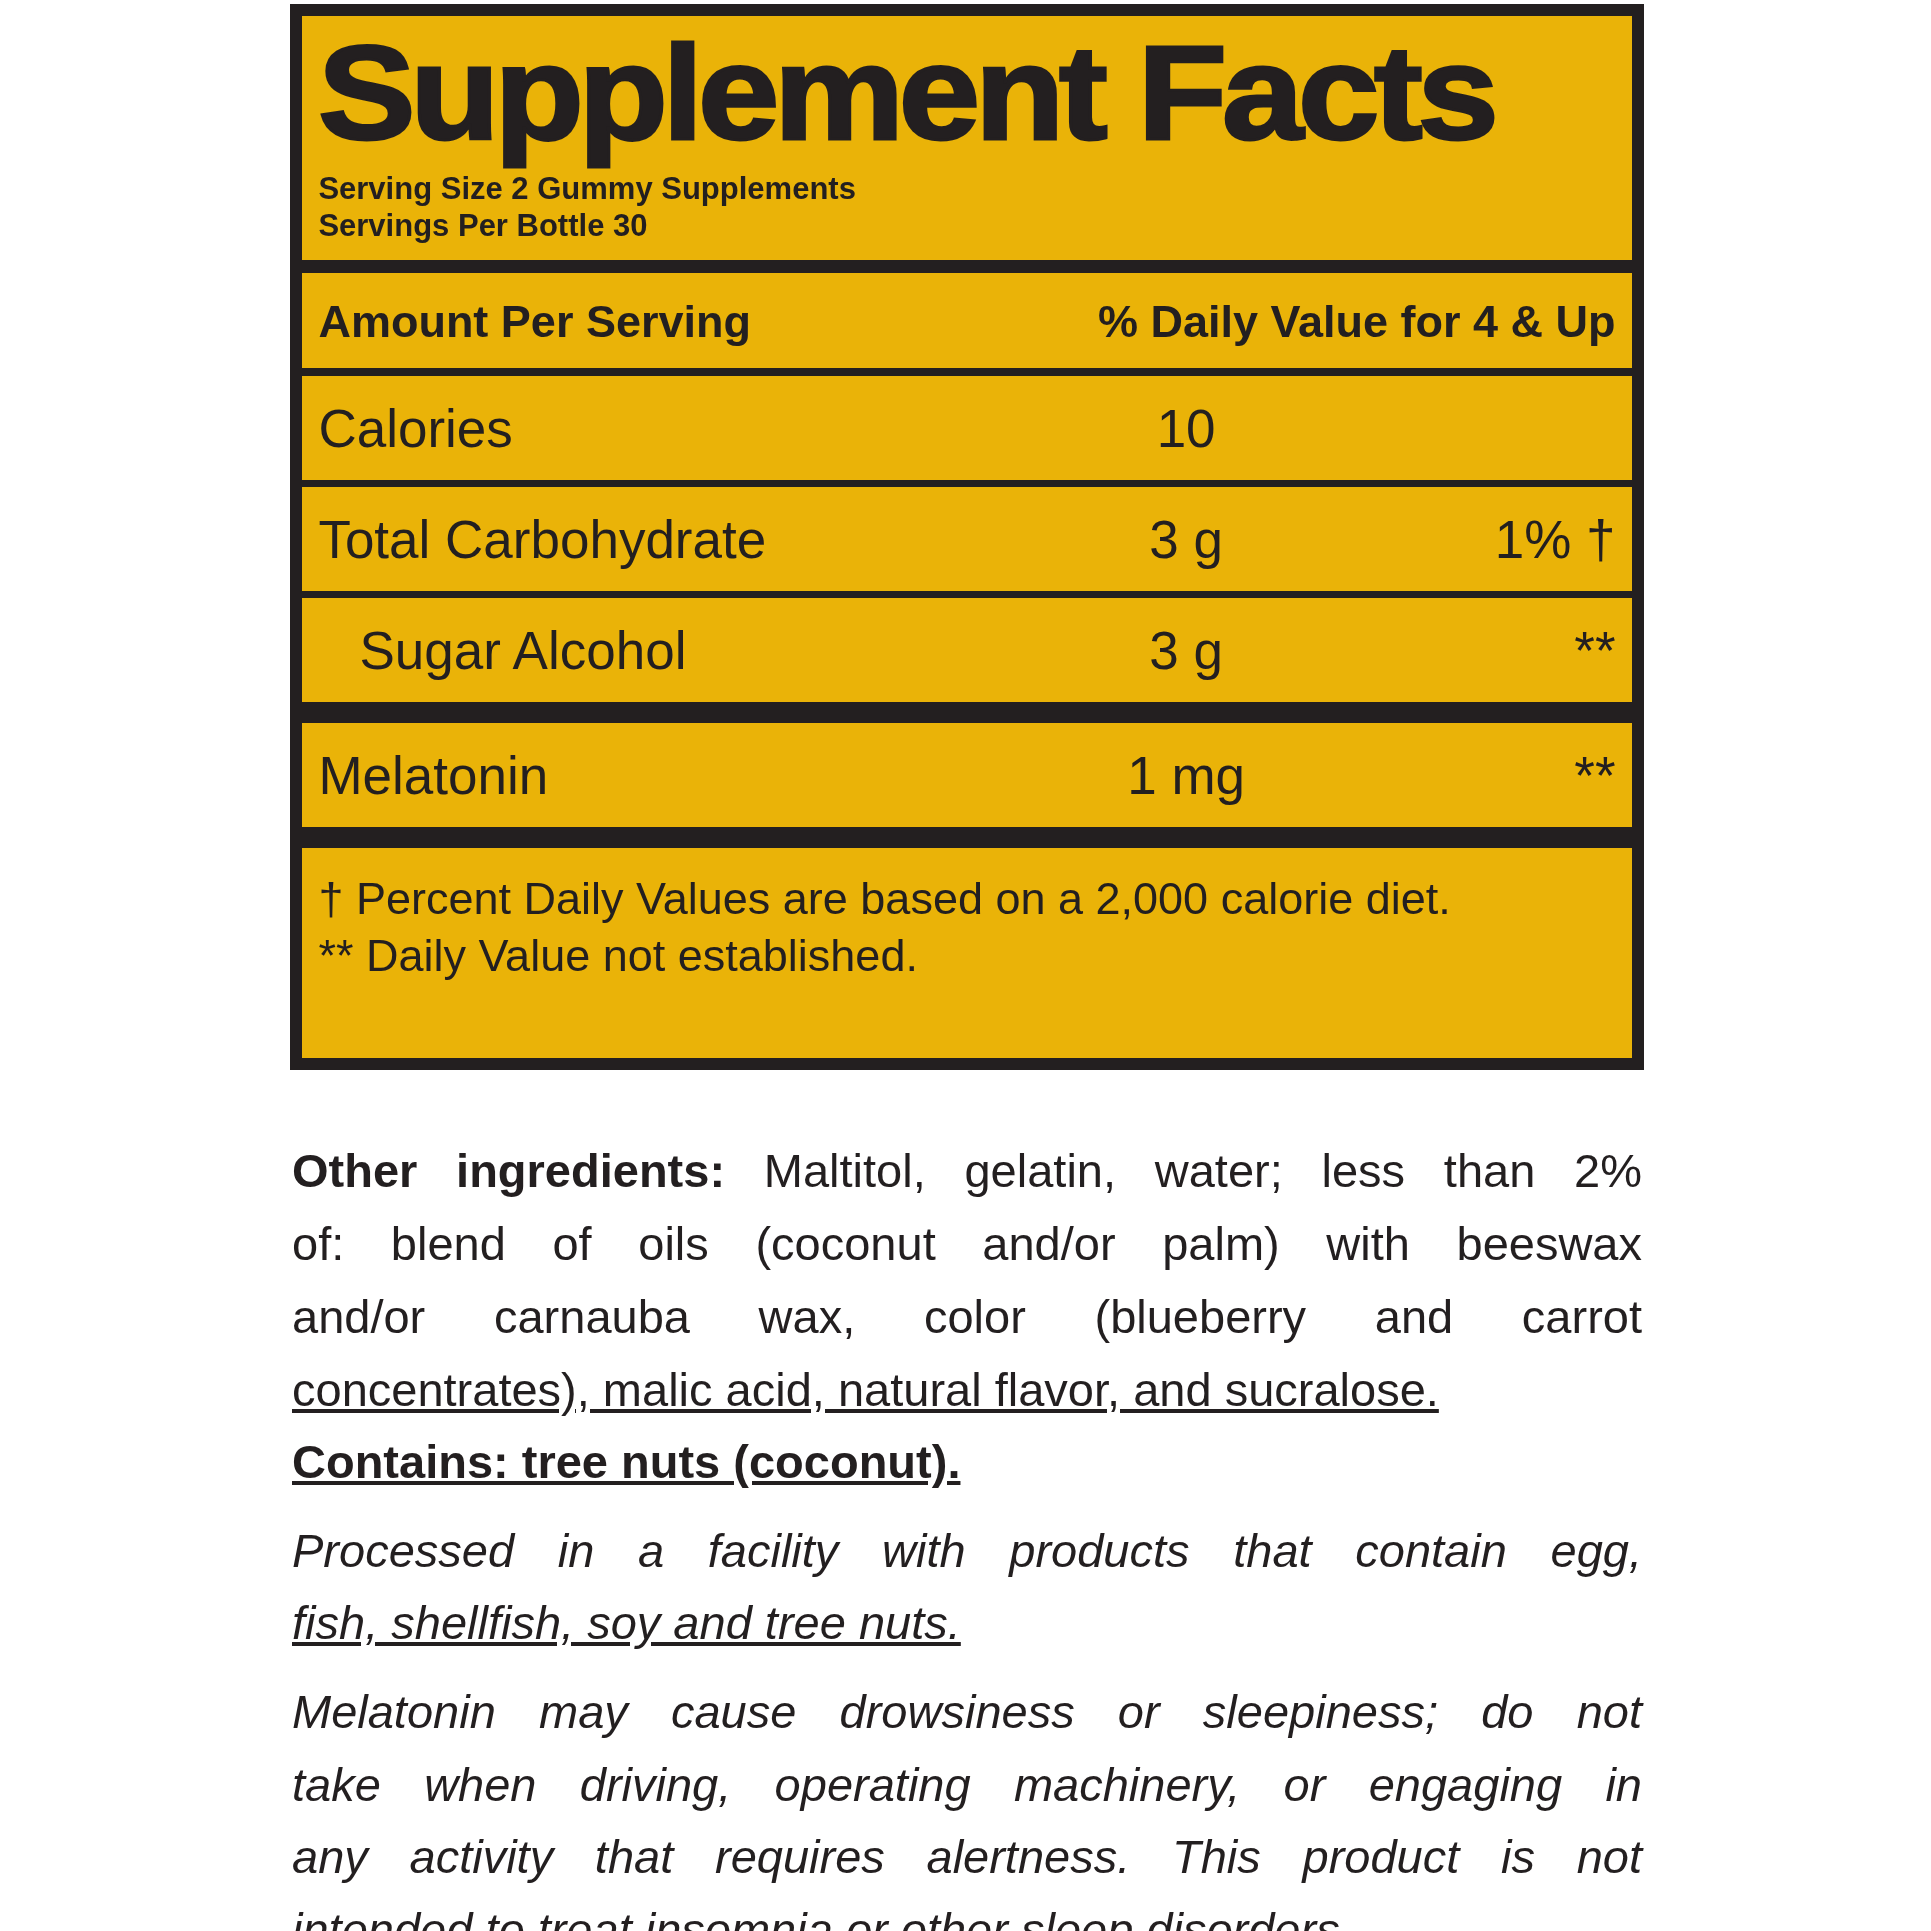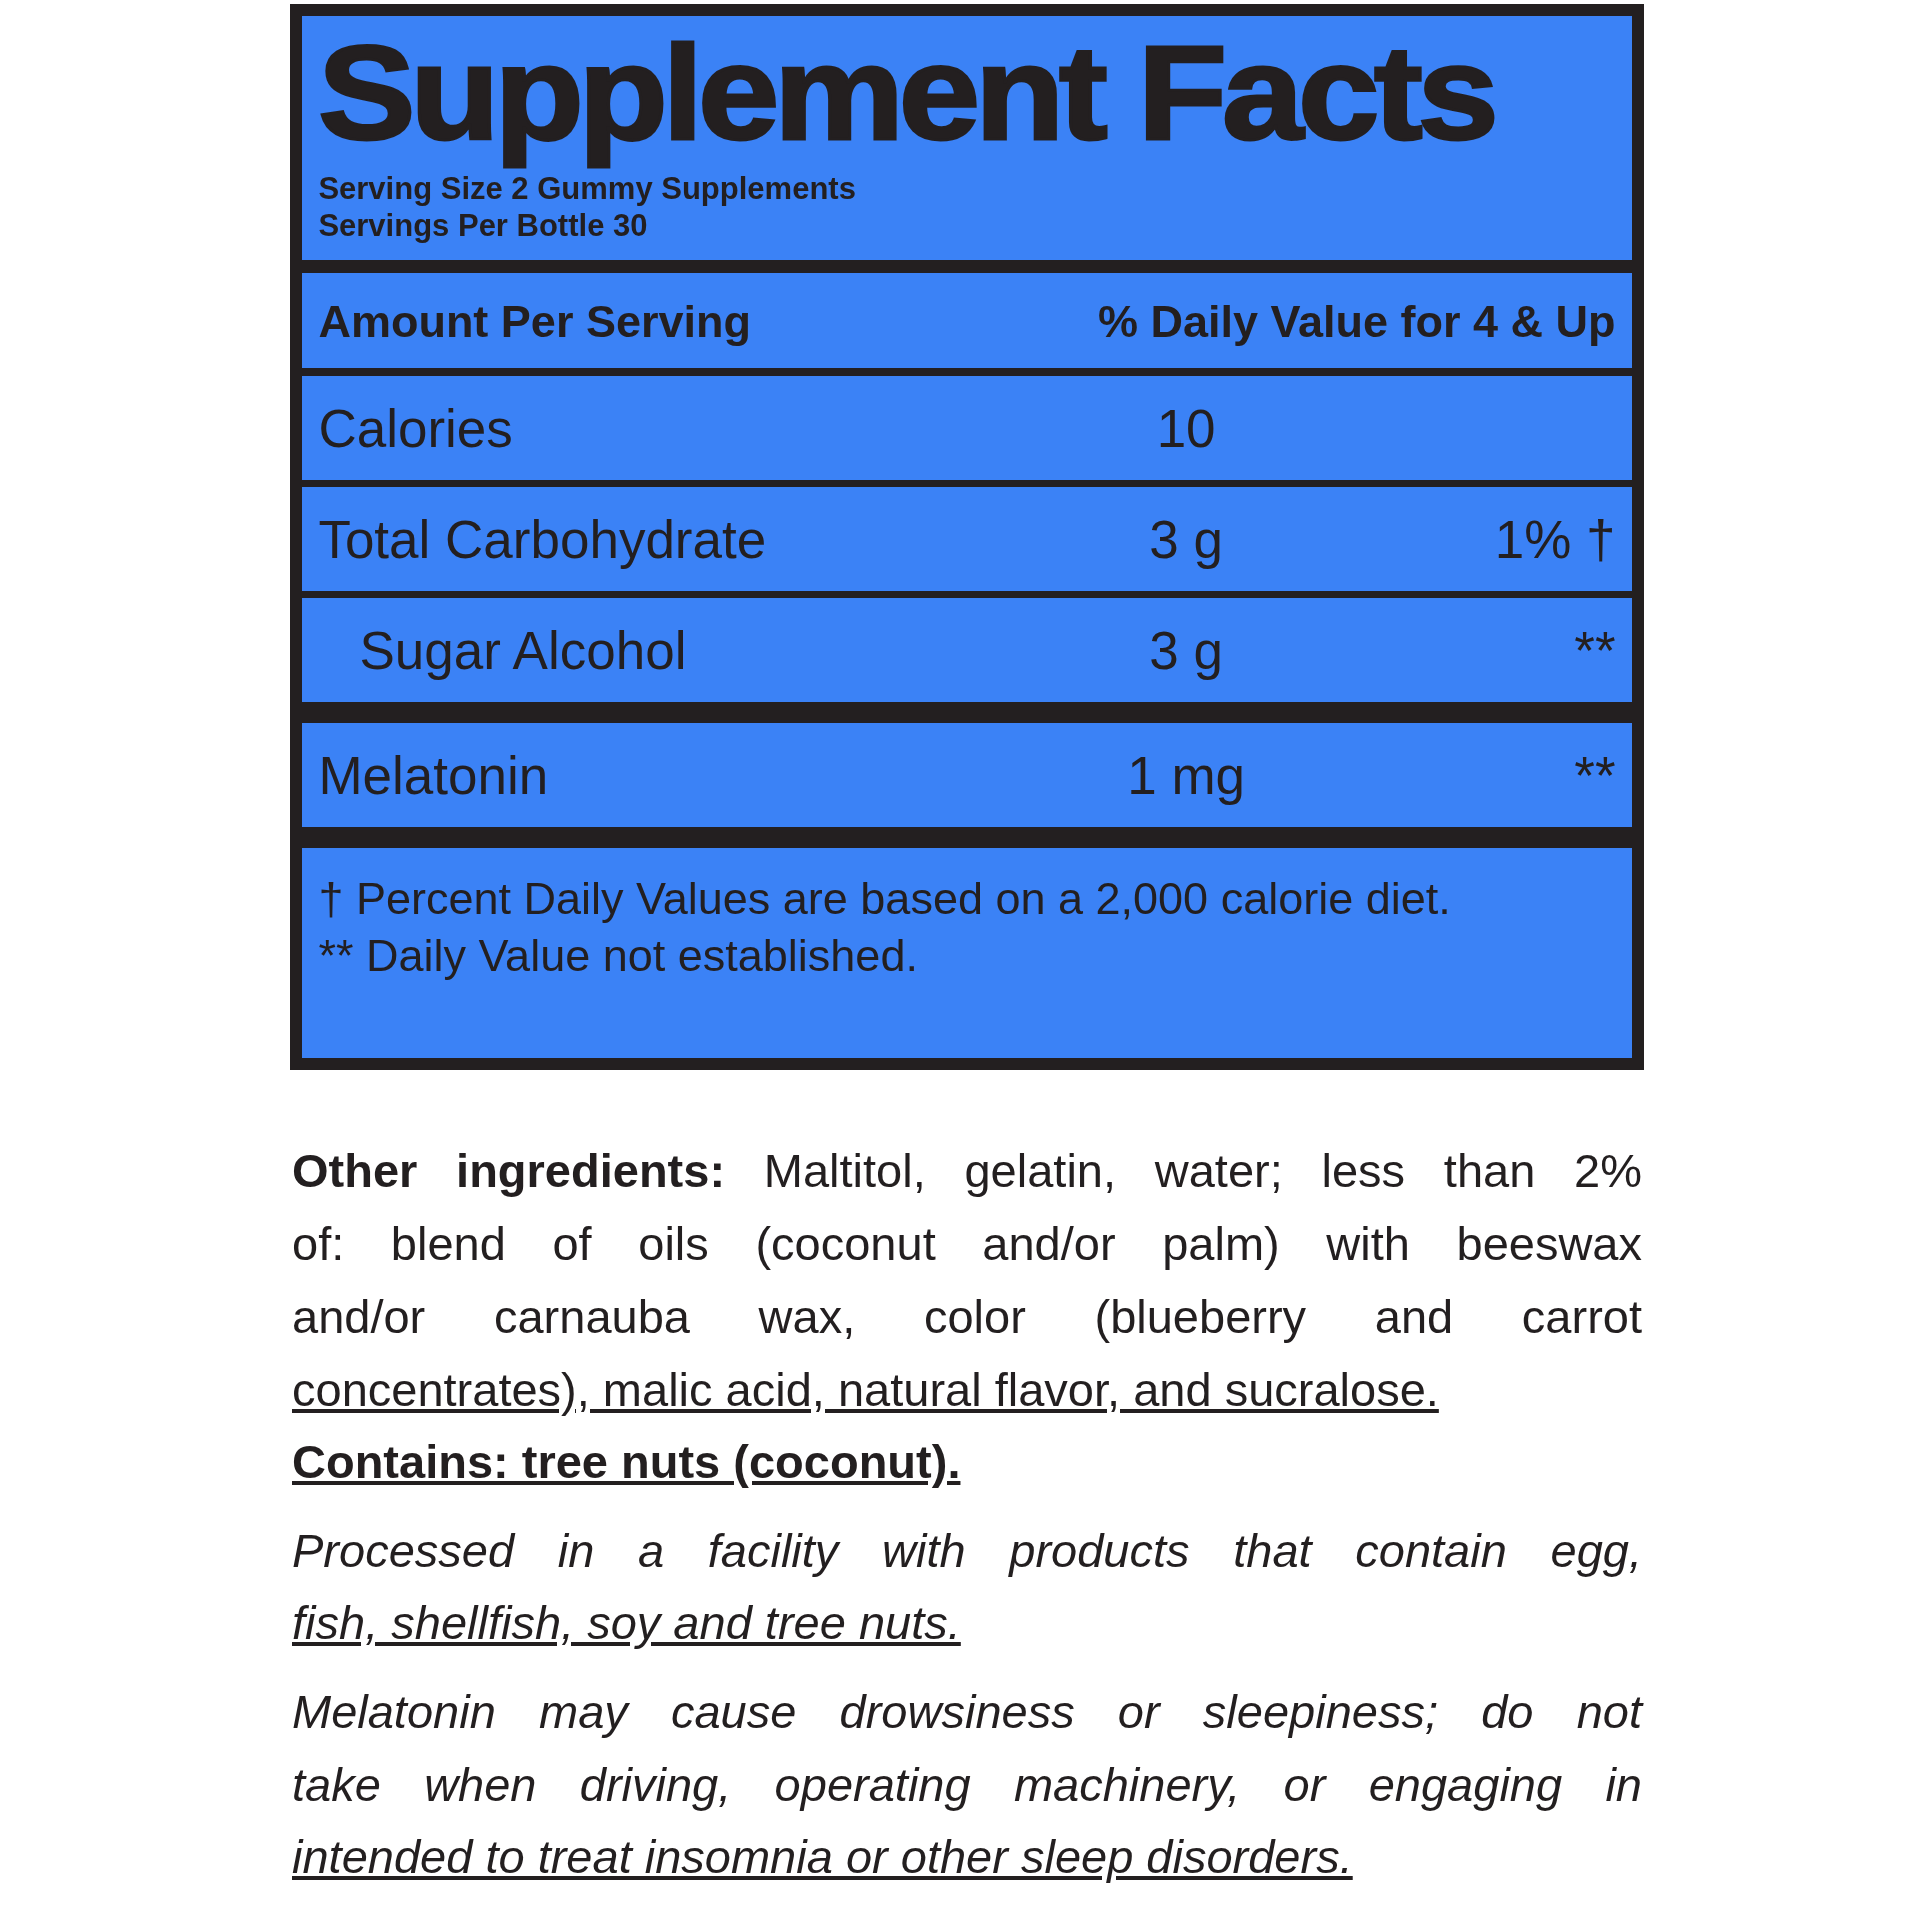--- a/index.html
+++ b/index.html
@@ -13,21 +13,21 @@
     color: #231f20;
   }
   .panel {
     position: absolute;
     left: 290px;
     top: 3.9px;
     width: 1354px;
     height: 1066px;
     border: 12.6px solid #231f20;
     box-sizing: border-box;
-    background: #3b82f6;
+    background: #eab308;
   }
   .title {
     margin: 11.6px 16.4px 0 16.4px;
     font-size: 133px;
     line-height: 1.0;
     font-weight: bold;
     letter-spacing: -4.8px;
     white-space: nowrap;
     -webkit-text-stroke: 2.9px #231f20;
     transform: scaleX(1.10);
@@ -163,17 +163,18 @@
   <div class="ital">
     <div class="jline">Processed in a facility with products that contain egg,</div>
     <div class="lline">fish, shellfish, soy and tree nuts.</div>
   </div>
 
   <div class="gap"></div>
 
   <div class="ital">
     <div class="jline">Melatonin may cause drowsiness or sleepiness; do not</div>
     <div class="jline">take when driving, operating machinery, or engaging in</div>
+    <div class="jline">any activity that requires alertness. This product is not</div>
     <div class="lline">intended to treat insomnia or other sleep disorders.</div>
   </div>
 
 </div>
 
 
 </body></html>

